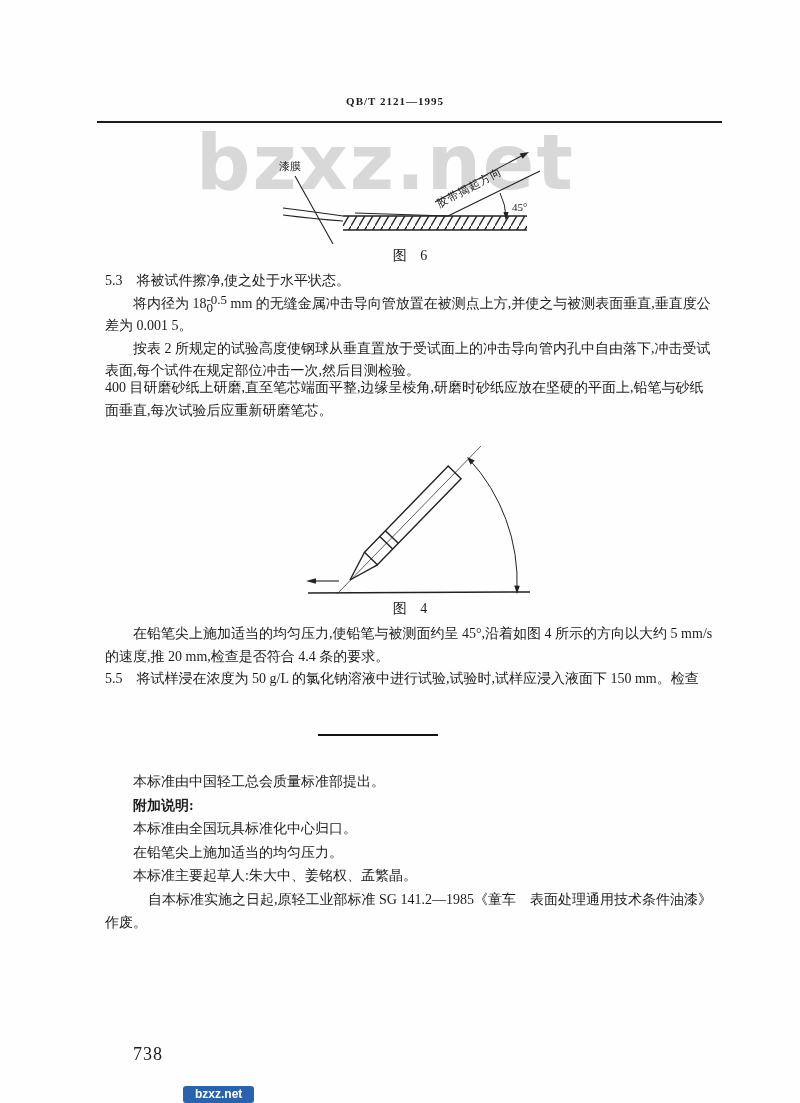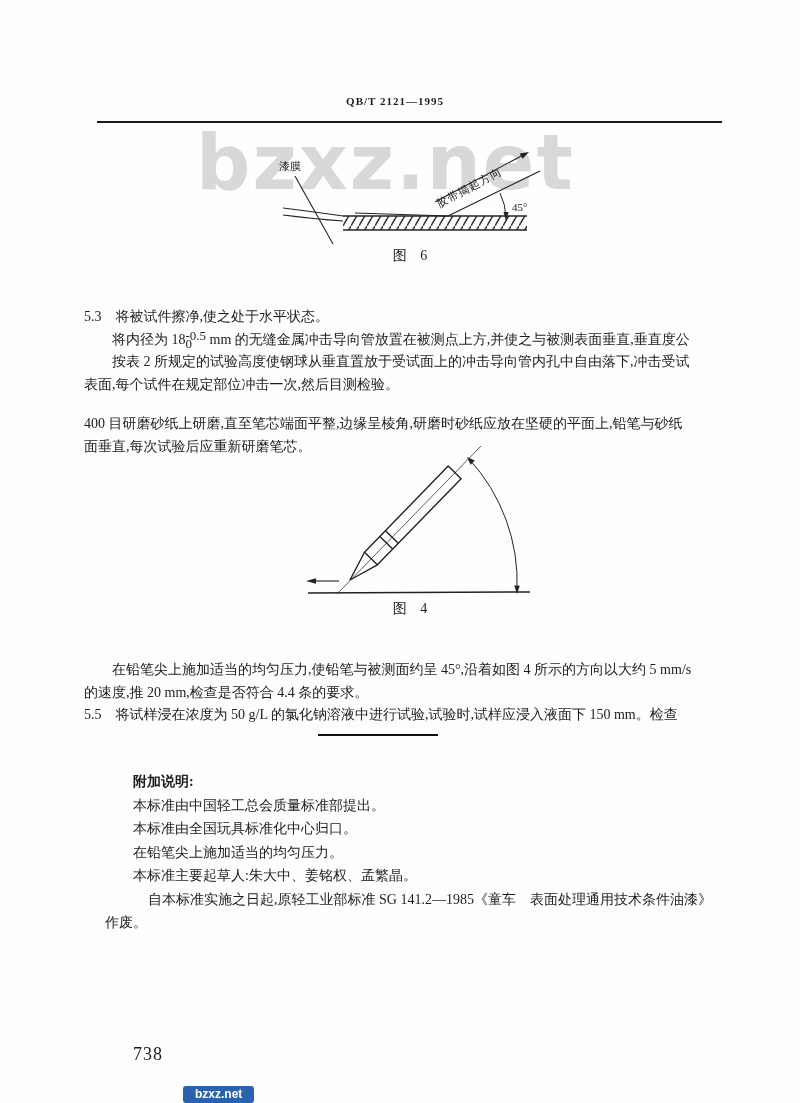--- a/index.html
+++ b/index.html
@@ -13,21 +13,21 @@
     font-weight:800; font-size:76px; letter-spacing:2px; color:#d8d8d8;
     user-select:none;
   }
   .header {
     position:absolute; top:95px; left:0; width:790px; text-align:center;
     font-weight:bold; font-size:11px; letter-spacing:1px; z-index:2;
   }
   .rule { position:absolute; top:121px; left:97px; width:625px; height:2px; background:#1b1b1b; z-index:2; }
   .fig { position:absolute; z-index:2; }
   .caption { position:absolute; left:100px; width:625px; text-align:center; font-size:14px; letter-spacing:5px; z-index:2; }
-  .tblock { position:absolute; left:84px; width:632px; z-index:2; font-size:14px;margin-top:36px; }
+  .tblock { position:absolute; left:105px; width:632px; z-index:2; font-size:14px; }
   .bl { line-height:22.5px; height:22.5px; white-space:pre; }
   .nbl { line-height:23.5px; height:23.5px; white-space:pre; }
   .ind { padding-left:28px; }
   .ind15 { padding-left:43px; }
   .bold { font-weight:bold; }
   .tol { display:inline-block; vertical-align:-4px; line-height:1; text-align:left; }
   .tol .sup, .tol .sub { display:block; font-size:13px; line-height:8px; }
   .divider { position:absolute; top:734px; left:318px; width:120px; height:2px; background:#111; z-index:2; }
   .notes { position:absolute; left:105px; top:770px; width:640px; font-size:14px; z-index:2; }
   .notes .pad { padding-left:28px; }
@@ -80,20 +80,21 @@
       <path d="M 245 51 A 58 58 0 0 1 251 76" stroke="#222" stroke-width="1" fill="none"></path>
       <polygon points="251,79 248.5,70 253.5,70" fill="#222"></polygon>
     </g>
     <text x="257" y="69" font-size="11">45°</text>
   </svg>
   <div class="caption" style="top:247px;">图 6</div>
 
   <div class="tblock" style="top:270px;">
     <div class="bl">5.3　将被试件擦净,使之处于水平状态。</div>
     <div class="bl ind"><span>将内径为 18</span><span class="tol"><span class="sup">-0.5</span><span class="sub">0</span></span><span> mm 的无缝金属冲击导向管放置在被测点上方,并使之与被测表面垂直,垂直度公</span></div>
+    <div class="bl">差为 0.001 5。</div>
     <div class="bl ind">按表 2 所规定的试验高度使钢球从垂直置放于受试面上的冲击导向管内孔中自由落下,冲击受试</div>
     <div class="bl">表面,每个试件在规定部位冲击一次,然后目测检验。</div>
   </div>
 
   <div class="tblock" style="top:377px;">
     <div class="bl">400 目研磨砂纸上研磨,直至笔芯端面平整,边缘呈棱角,研磨时砂纸应放在坚硬的平面上,铅笔与砂纸</div>
     <div class="bl">面垂直,每次试验后应重新研磨笔芯。</div>
   </div>
 
   <svg class="fig" style="left:293px; top:443px;" width="250" height="158" viewBox="0 0 250 158">
@@ -127,22 +128,22 @@
     <div class="bl">的速度,推 20 mm,检查是否符合 4.4 条的要求。</div>
   </div>
 
   <div class="tblock" style="top:668px;">
     <div class="bl">5.5　将试样浸在浓度为 50 g/L 的氯化钠溶液中进行试验,试验时,试样应浸入液面下 150 mm。检查</div>
   </div>
 
   <div class="divider"></div>
 
   <div class="notes">
+    <div class="nbl pad">本标准由中国轻工总会质量标准部提出。</div>
     <div class="nbl pad bold">附加说明:</div>
-    <div class="nbl pad">本标准由中国轻工总会质量标准部提出。</div>
     <div class="nbl pad">本标准由全国玩具标准化中心归口。</div>
     <div class="nbl pad">在铅笔尖上施加适当的均匀压力。</div>
     <div class="nbl pad">本标准主要起草人:朱大中、姜铭权、孟繁晶。</div>
     <div class="nbl ind15">自本标准实施之日起,原轻工业部标准 SG 141.2—1985《童车　表面处理通用技术条件油漆》</div>
     <div class="nbl">作废。</div>
   </div>
 
   <div class="pagenum">738</div>
 
   <div class="badge">bzxz.net</div>

